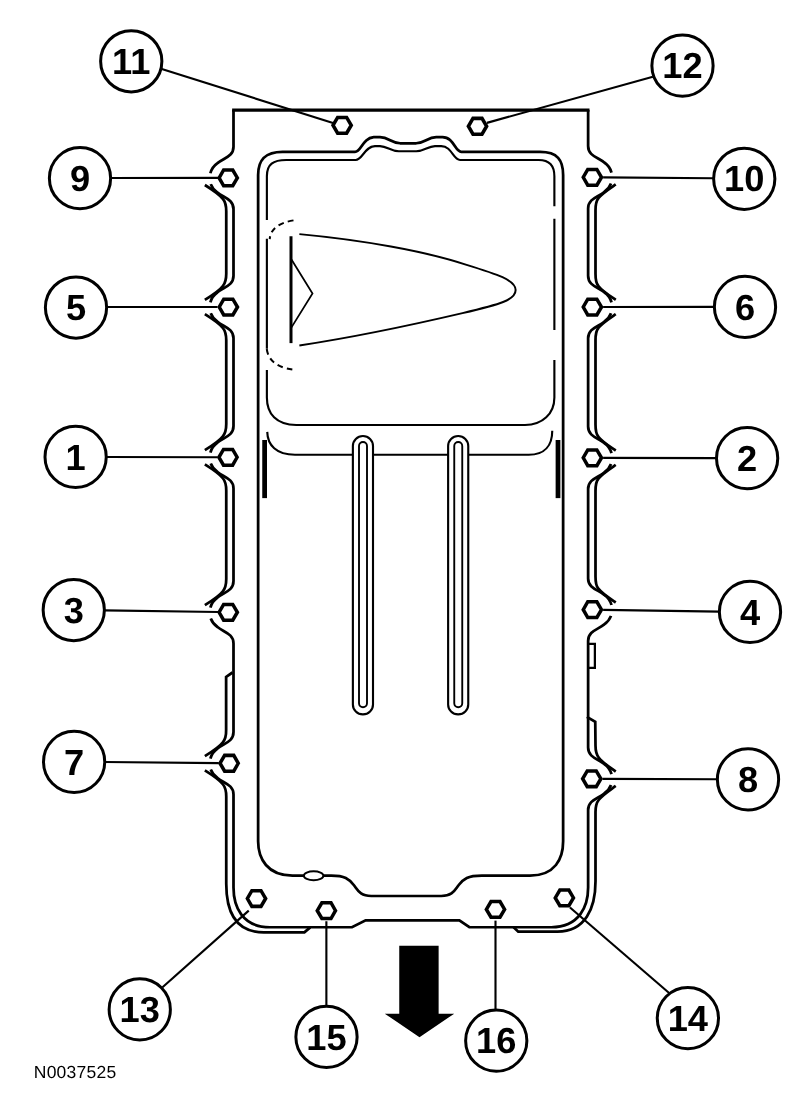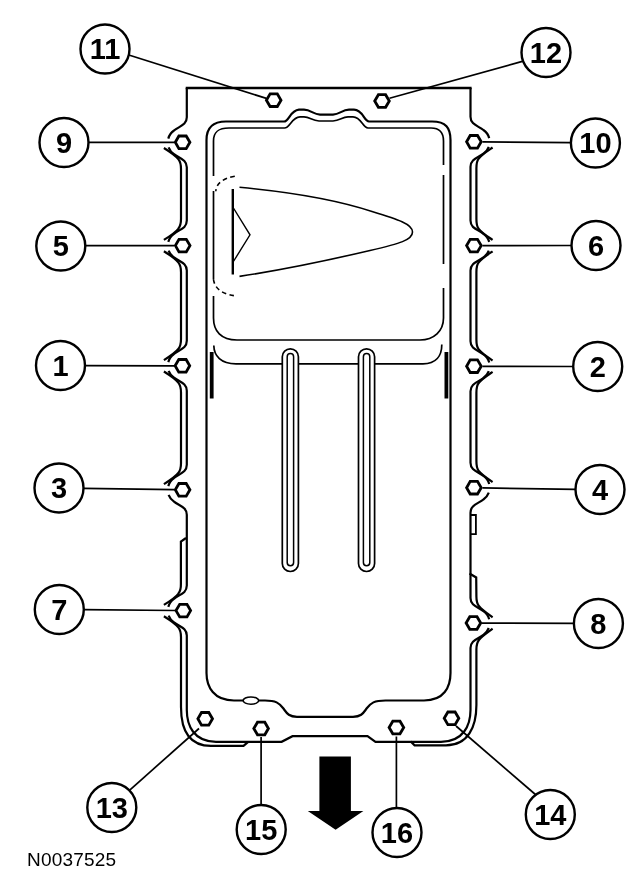--- a/index.html
+++ b/index.html
@@ -1,20 +1,20 @@
 <!DOCTYPE html>
 <html><head>
 <meta charset="utf-8">
 <style>
   html,body{margin:0;padding:0;background:#fff;}
   #page{position:relative;width:640px;height:878px;background:#fff;overflow:hidden;
         font-family:"Liberation Sans", sans-serif;}
   svg{display:block;}
   .num{font-family:"Liberation Sans", sans-serif;font-size:29px;font-weight:bold;fill:#000;}
-  #code{position:absolute;left:27px;top:849px;font-size:19px;color:#000;
+  #code{position:absolute;left:27px;top:849px;font-size:14px;color:#000;
         font-family:"Liberation Sans", sans-serif;letter-spacing:0.2px;}
 </style>
 </head>
 <body>
 <div id="page">
 <svg width="640" height="878" viewBox="0 0 640 878">
 <g fill="none" stroke="#000" stroke-width="2.2">
 
 <path stroke-width="2.6" d="M 185.7,88 L 471.6,88"></path>
 

